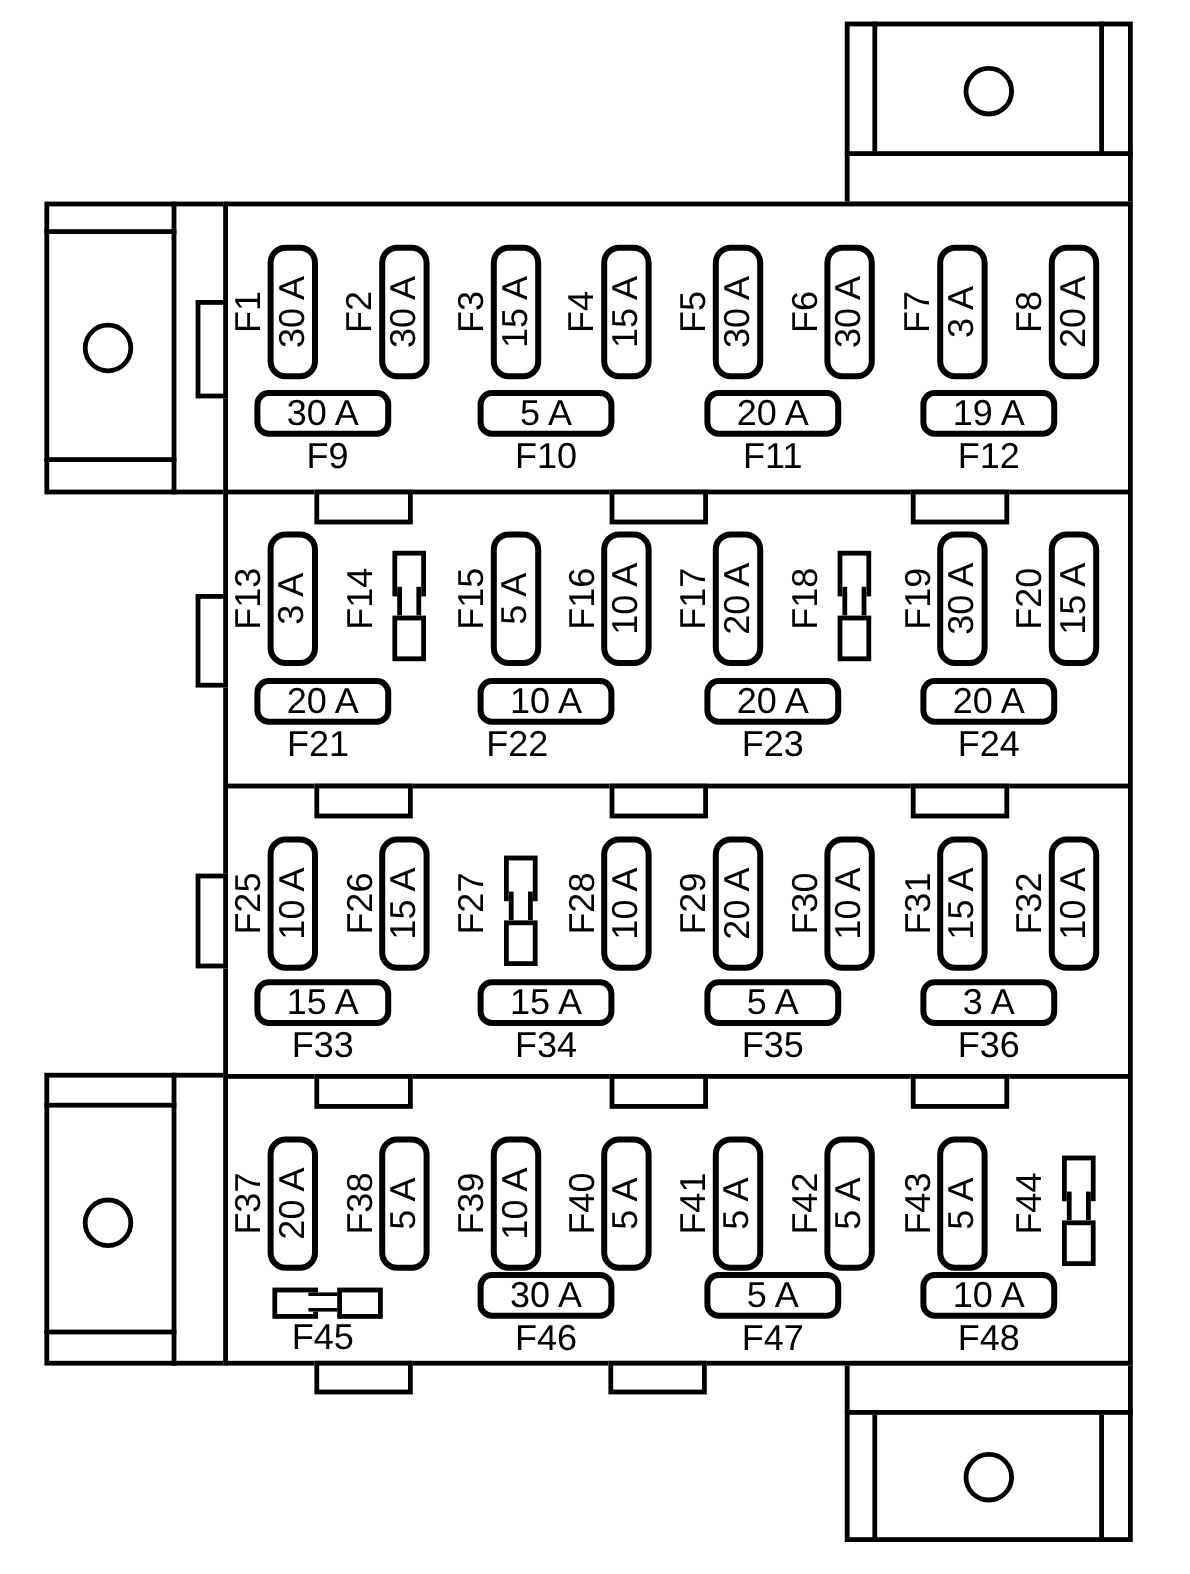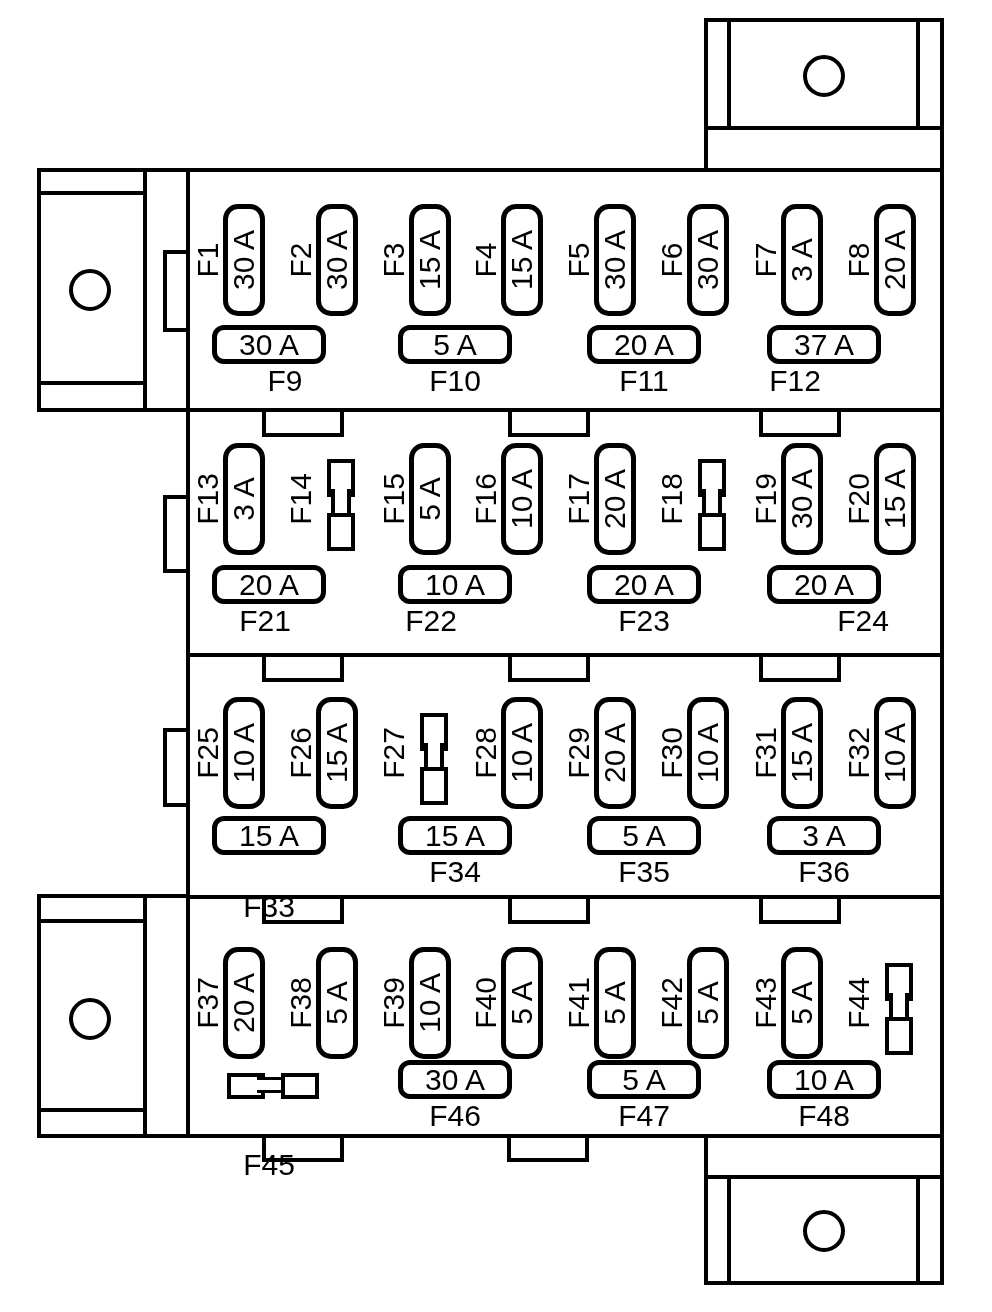--- a/index.html
+++ b/index.html
@@ -128,39 +128,39 @@
       </div>
       <div class="abs vfuse" style="left:874px;top:204px">
         <span class="txt rot">20 A</span>
       </div>
       <div class="abs vlabel" style="left:839px;top:204px">
         <span class="txt rot">F8</span>
       </div>
       <div class="abs hfuse" style="left:212px;top:325px">
         <span class="txt">30 A</span>
       </div>
-      <div class="abs hlabel" style="left:228px;top:366px">
+      <div class="abs hlabel" style="left:216px;top:366px">
         <span class="txt">F9</span>
       </div>
       <div class="abs hfuse" style="left:398px;top:325px">
         <span class="txt">5 A</span>
       </div>
       <div class="abs hlabel" style="left:398px;top:366px">
         <span class="txt">F10</span>
       </div>
       <div class="abs hfuse" style="left:587px;top:325px">
         <span class="txt">20 A</span>
       </div>
       <div class="abs hlabel" style="left:587px;top:366px">
         <span class="txt">F11</span>
       </div>
       <div class="abs hfuse" style="left:767px;top:325px">
-        <span class="txt">37 A</span>
-      </div>
-      <div class="abs hlabel" style="left:738px;top:366px">
+        <span class="txt">19 A</span>
+      </div>
+      <div class="abs hlabel" style="left:767px;top:366px">
         <span class="txt">F12</span>
       </div>
       <div class="abs vfuse" style="left:223px;top:443px">
         <span class="txt rot">3 A</span>
       </div>
       <div class="abs vlabel" style="left:188px;top:443px">
         <span class="txt rot">F13</span>
       </div>
       <div class="abs symv" style="left:327px;top:459px">
         <div class="sv-top"></div>
@@ -222,21 +222,21 @@
       </div>
       <div class="abs hfuse" style="left:587px;top:565px">
         <span class="txt">20 A</span>
       </div>
       <div class="abs hlabel" style="left:587px;top:606px">
         <span class="txt">F23</span>
       </div>
       <div class="abs hfuse" style="left:767px;top:565px">
         <span class="txt">20 A</span>
       </div>
-      <div class="abs hlabel" style="left:806px;top:606px">
+      <div class="abs hlabel" style="left:767px;top:606px">
         <span class="txt">F24</span>
       </div>
       <div class="abs vfuse" style="left:223px;top:697px">
         <span class="txt rot">10 A</span>
       </div>
       <div class="abs vlabel" style="left:188px;top:697px">
         <span class="txt rot">F25</span>
       </div>
       <div class="abs vfuse" style="left:316px;top:697px">
         <span class="txt rot">15 A</span>
@@ -278,21 +278,21 @@
       </div>
       <div class="abs vfuse" style="left:874px;top:697px">
         <span class="txt rot">10 A</span>
       </div>
       <div class="abs vlabel" style="left:839px;top:697px">
         <span class="txt rot">F32</span>
       </div>
       <div class="abs hfuse" style="left:212px;top:816px">
         <span class="txt">15 A</span>
       </div>
-      <div class="abs hlabel" style="left:212px;top:892px">
+      <div class="abs hlabel" style="left:212px;top:857px">
         <span class="txt">F33</span>
       </div>
       <div class="abs hfuse" style="left:398px;top:816px">
         <span class="txt">15 A</span>
       </div>
       <div class="abs hlabel" style="left:398px;top:857px">
         <span class="txt">F34</span>
       </div>
       <div class="abs hfuse" style="left:587px;top:816px">
         <span class="txt">5 A</span>
@@ -354,21 +354,21 @@
         <div class="sv-bot"></div>
       </div>
       <div class="abs vlabel" style="left:839px;top:947px">
         <span class="txt rot">F44</span>
       </div>
       <div class="abs symh" style="left:227px;top:1073px">
         <div class="sh-l"></div>
         <div class="sh-stem"></div>
         <div class="sh-r"></div>
       </div>
-      <div class="abs hlabel" style="left:212px;top:1150px">
+      <div class="abs hlabel" style="left:212px;top:1100px">
         <span class="txt">F45</span>
       </div>
       <div class="abs hfuse" style="left:398px;top:1060px">
         <span class="txt">30 A</span>
       </div>
       <div class="abs hlabel" style="left:398px;top:1101px">
         <span class="txt">F46</span>
       </div>
       <div class="abs hfuse" style="left:587px;top:1060px">
         <span class="txt">5 A</span>

